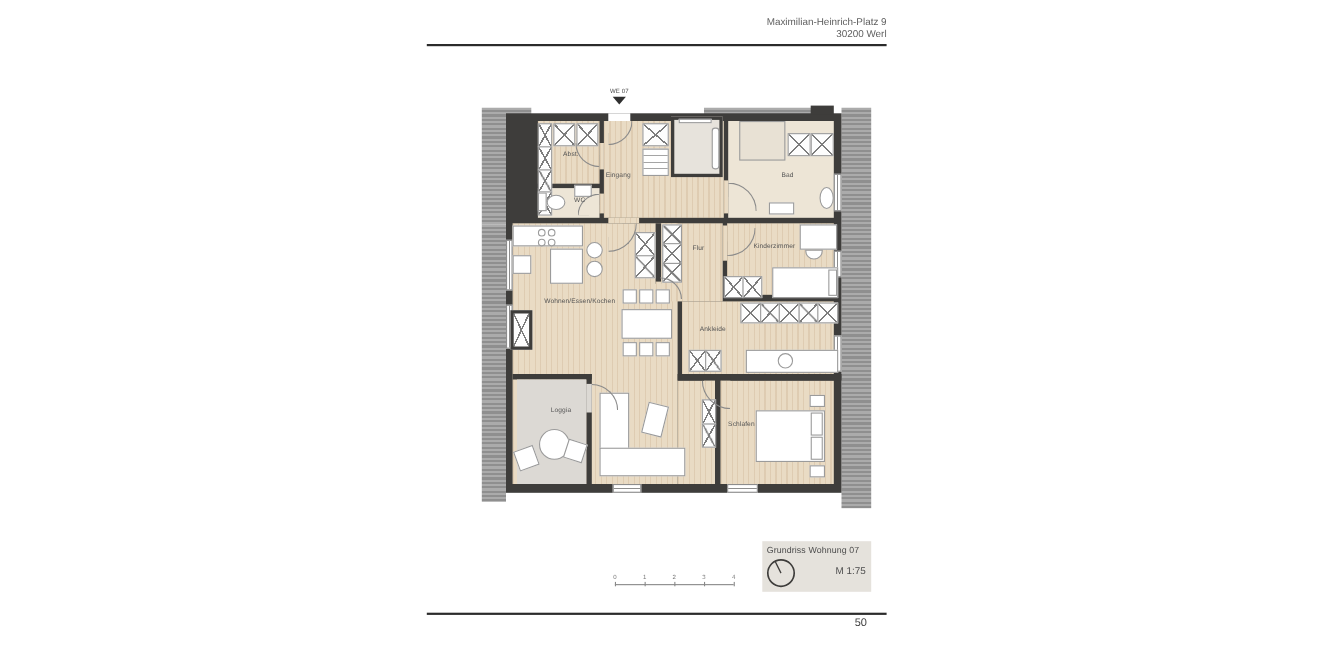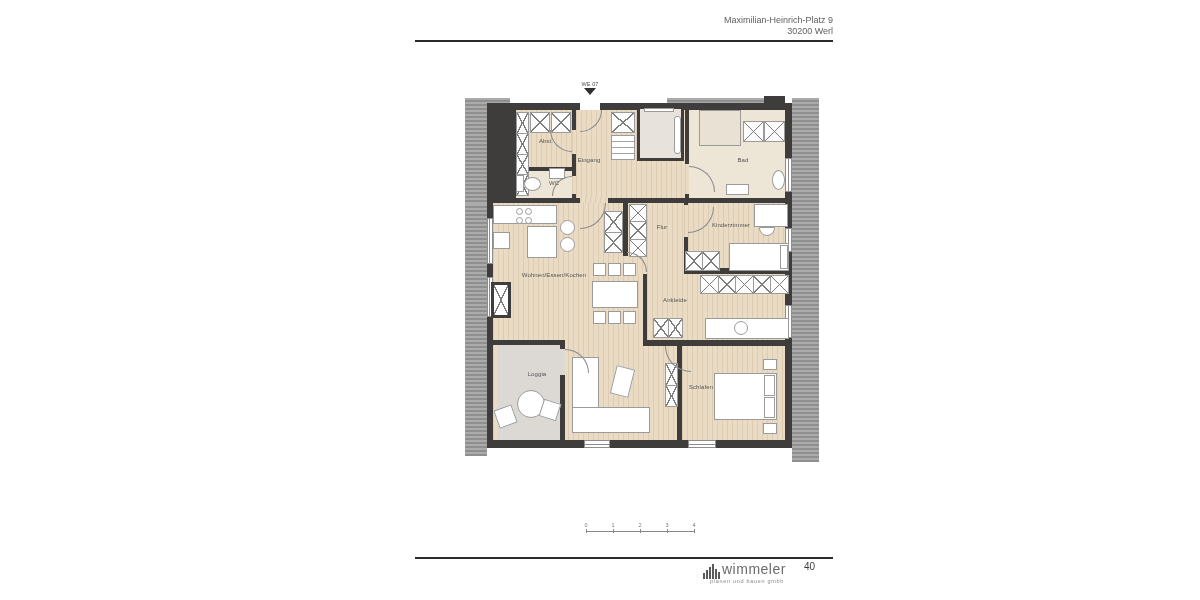--- a/index.html
+++ b/index.html
@@ -1,17 +1,17 @@
 <!DOCTYPE html>
 <html><head>
 <meta charset="utf-8">
 <style>
   html,body{margin:0;padding:0;background:#fff;}
   #page{position:relative;width:948px;height:600px;background:#ffffff;overflow:hidden;
-        font-family:"Liberation Sans",sans-serif;margin-left:27px;}
+        font-family:"Liberation Sans",sans-serif;}
   .abs{position:absolute;}
   .wall{position:absolute;background:#3e3d3b;}
   .hatch{position:absolute;background:repeating-linear-gradient(180deg,#ababab 0 2px,#8f8f8f 2px 4px);}
   .wood{position:absolute;background-color:#e9dbc4;
         background-image:repeating-linear-gradient(90deg,rgba(166,124,82,.16) 0 1px,transparent 1px 5px);}
   .bath{position:absolute;background:#ede5d6;}
   .fur{position:absolute;background:#fff;border:1px solid #9b9b9b;box-sizing:border-box;}
   .xbox{position:absolute;background-color:#fdfdfd;border:1px solid #9b9b9b;box-sizing:border-box;
     background-image:linear-gradient(to top right,transparent calc(50% - .7px),#7d7d7d 0,#7d7d7d calc(50% + .7px),transparent 0),
                      linear-gradient(to bottom right,transparent calc(50% - .7px),#7d7d7d 0,#7d7d7d calc(50% + .7px),transparent 0);}
@@ -207,43 +207,39 @@
   <div class="lbl" style="left:562px;top:160px;">Eingang</div>
   <div class="lbl" style="left:527px;top:183px;">WC</div>
   <div class="lbl" style="left:716px;top:160px;">Bad</div>
   <div class="lbl" style="left:635px;top:227px;">Flur</div>
   <div class="lbl" style="left:704px;top:225px;">Kinderzimmer</div>
   <div class="lbl" style="left:527px;top:275px;">Wohnen/Essen/Kochen</div>
   <div class="lbl" style="left:648px;top:300px;">Ankleide</div>
   <div class="lbl" style="left:510px;top:374px;">Loggia</div>
   <div class="lbl" style="left:674px;top:387px;">Schlafen</div>
 
+  <div class="abs" style="left:693px;top:492px;width:99px;height:46px;background:#e5e2dc;">
+    <div style="position:absolute;left:4px;top:4px;width:92px;font-size:8px;color:#4c4c4c;letter-spacing:.1px;">Grundriss Wohnung 07</div>
+    <svg style="position:absolute;left:2px;top:13px;" width="30" height="30" viewBox="0 0 30 30">
+      <circle cx="15" cy="16" r="12" fill="none" stroke="#3e3d3b" stroke-width="1.5"></circle>
+      <line x1="15" y1="16" x2="9.5" y2="5" stroke="#3e3d3b" stroke-width="1.2"></line>
+    </svg>
+    <div style="position:absolute;right:5px;top:22px;font-size:9px;color:#4c4c4c;">M 1:75</div>
+  </div>
 
   <div class="abs" style="left:540px;top:520px;width:140px;height:18px;">
     <div class="ticknum" style="left:19px;top:2px;">0</div>
     <div class="ticknum" style="left:46px;top:2px;">1</div>
     <div class="ticknum" style="left:73px;top:2px;">2</div>
     <div class="ticknum" style="left:100px;top:2px;">3</div>
     <div class="ticknum" style="left:127px;top:2px;">4</div>
     <div class="abs" style="left:19px;top:11px;width:108px;height:1px;background:#888;"></div>
     <div class="tick" style="left:19px;top:9px;"></div>
     <div class="tick" style="left:46px;top:9px;"></div>
     <div class="tick" style="left:73px;top:9px;"></div>
     <div class="tick" style="left:100px;top:9px;"></div>
     <div class="tick" style="left:127px;top:9px;"></div>
   </div>
 
   <div class="abs" style="left:388px;top:557px;width:418px;height:2px;background:#2b2b2b;"></div>
-  <div class="abs" style="left:676px;top:561px;width:120px;height:26px;">
-    <svg style="position:absolute;left:0;top:2px;" width="17" height="16" viewBox="0 0 17 16">
-      <rect x="0" y="10" width="2" height="6" fill="#5a5a5a"></rect>
-      <rect x="3" y="7" width="2" height="9" fill="#5a5a5a"></rect>
-      <rect x="6" y="4" width="2" height="12" fill="#5a5a5a"></rect>
-      <rect x="9" y="1" width="2" height="15" fill="#5a5a5a"></rect>
-      <rect x="12" y="6" width="2" height="10" fill="#5a5a5a"></rect>
-      <rect x="15" y="9" width="2" height="7" fill="#5a5a5a"></rect>
-    </svg>
-    <div style="position:absolute;left:19px;top:0px;font-size:14px;color:#6b6b6b;letter-spacing:.5px;">wimmeler</div>
-    <div style="position:absolute;left:7px;top:17px;font-size:5.5px;color:#8a8a8a;letter-spacing:.7px;">planen und bauen gmbh</div>
-  </div>
-  <div class="abs" style="left:777px;top:561px;font-size:10px;color:#3f3f3f;">40</div>
+  <div class="abs" style="left:777px;top:561px;font-size:10px;color:#3f3f3f;">50</div>
 
 </div>
 
 </body></html>

